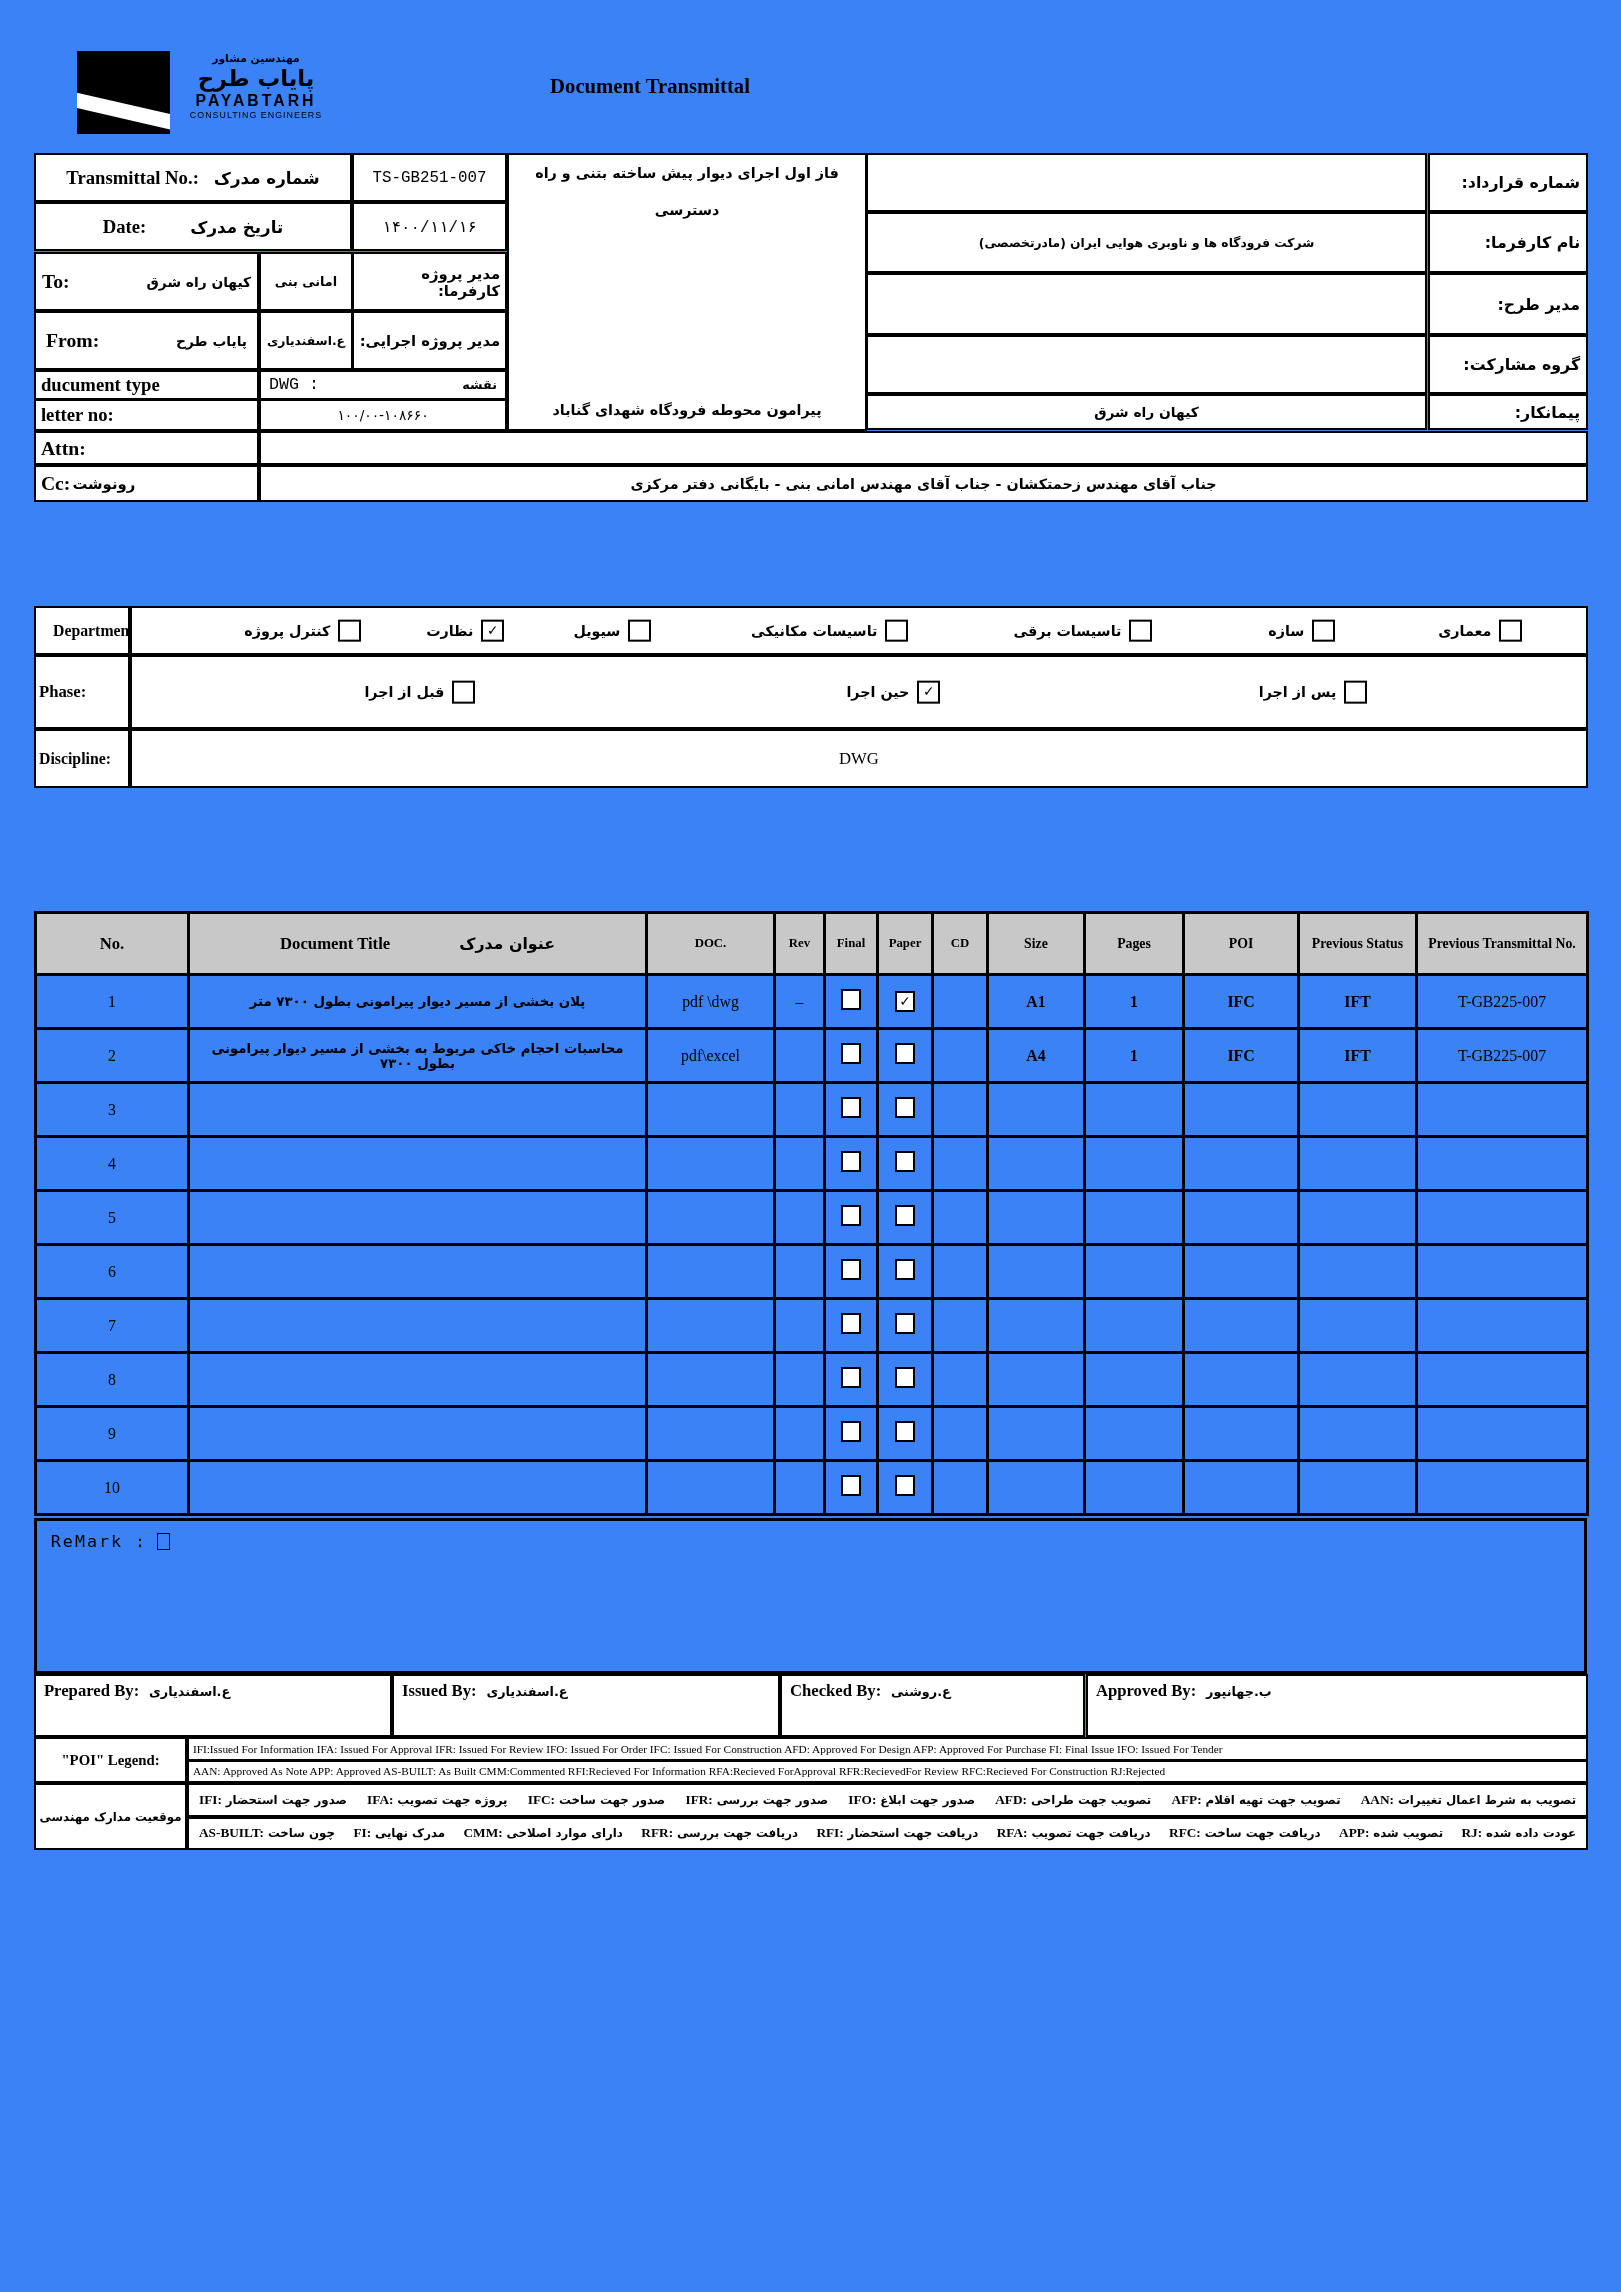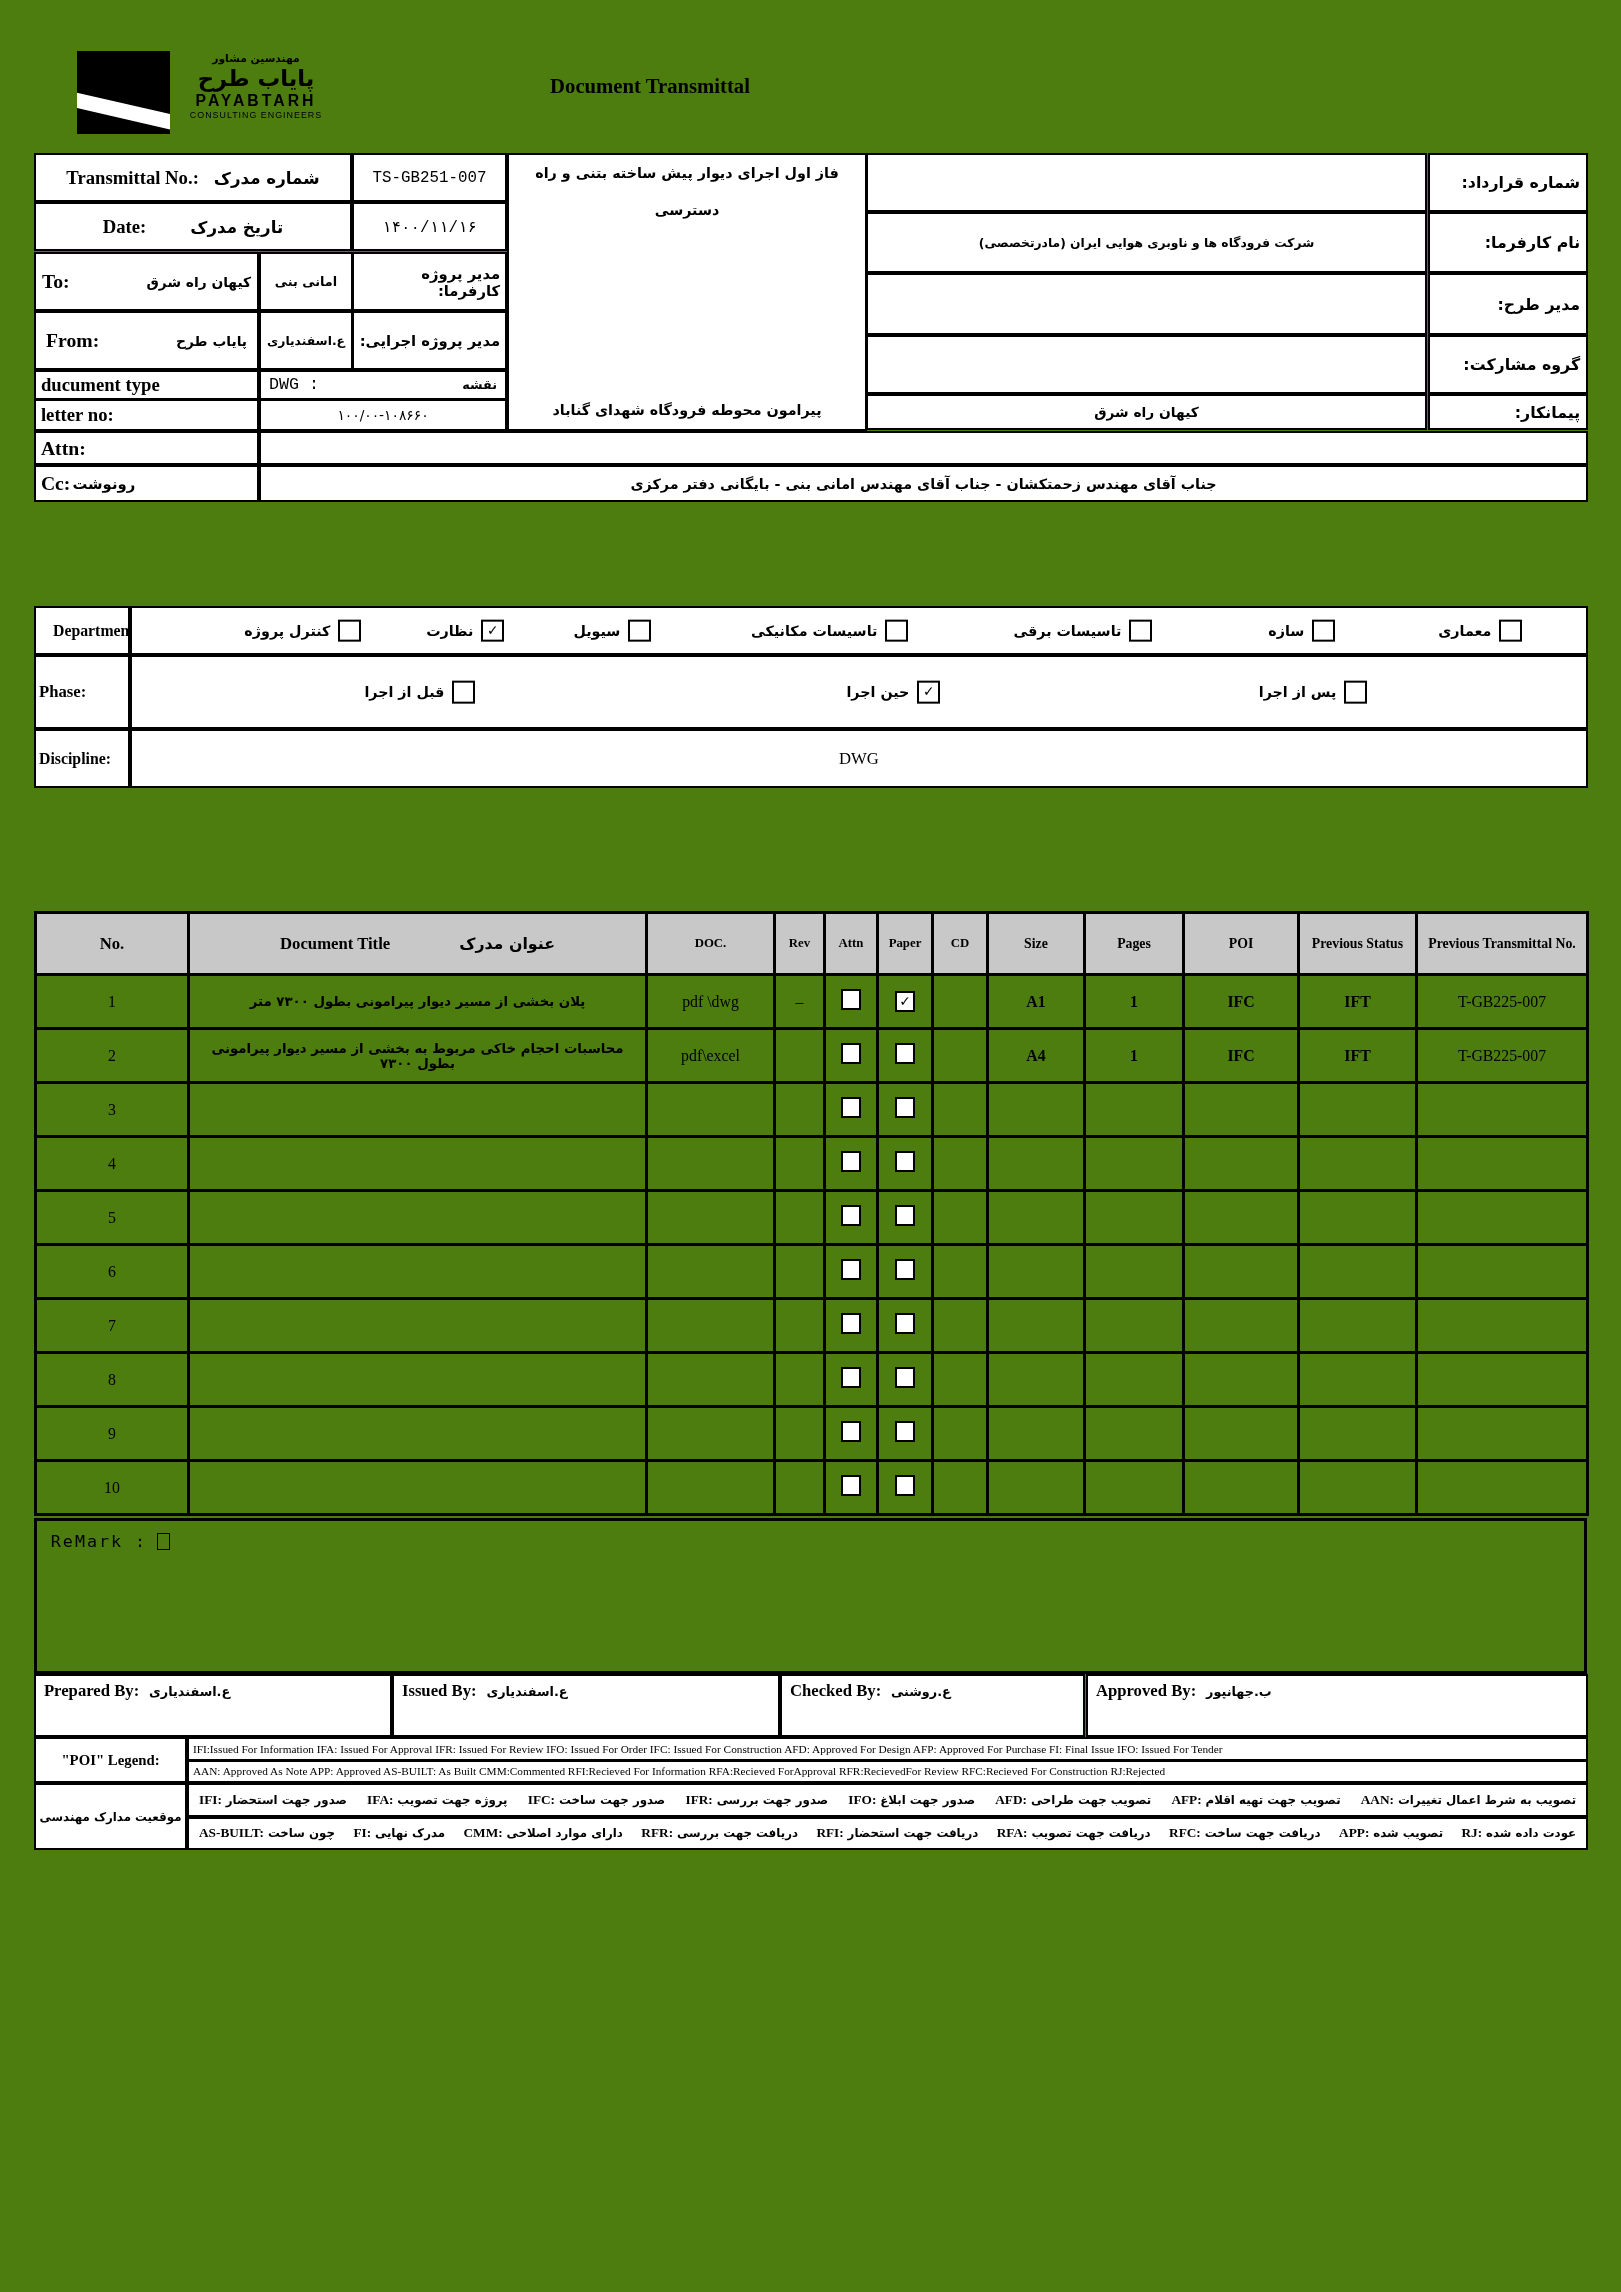--- a/index.html
+++ b/index.html
@@ -1,16 +1,16 @@
 <!DOCTYPE html>
 <html lang="en"><head>
 <meta charset="utf-8">
 <style>
   html,body{margin:0;padding:0;background:#fff;}
-  .page{position:relative;width:1621px;height:2292px;background:#4d7c0f;color:#000;
+  .page{position:relative;width:1621px;height:2292px;background:#3b82f6;color:#000;
         font-family:"Liberation Serif",serif;overflow:hidden;}
   .abs{position:absolute;box-sizing:border-box;}
   .cell{position:absolute;box-sizing:border-box;border:2px solid #000;display:flex;
         align-items:center;overflow:hidden;background:#fff;}
   .fa{font-family:"DejaVu Sans",sans-serif;}
   .ctr{justify-content:center;text-align:center;}
   .rtl{direction:rtl;}
   
   .logo-box{left:77px;top:51px;width:93px;height:83px;background:#000;overflow:hidden;}
   .logo-swoosh{position:absolute;left:-11.8px;top:55px;width:138px;height:14.8px;background:#fff;
@@ -224,21 +224,21 @@
         <tr>
           <th style="font-size:16.7px;">No.</th>
           <th>
             <div class="th-title">
               <span style="font-size:16.7px;">Document Title</span>
               <span class="fa" style="font-size:15.8px;">عنوان مدرک</span>
             </div>
           </th>
           <th style="font-size:12.8px;">DOC.</th>
           <th style="font-size:12.8px;">Rev</th>
-          <th style="font-size:12.8px;">Attn</th>
+          <th style="font-size:12.8px;">Final</th>
           <th style="font-size:12.8px;">Paper</th>
           <th style="font-size:12.8px;">CD</th>
           <th style="font-size:13.8px;">Size</th>
           <th style="font-size:13.8px;">Pages</th>
           <th style="font-size:13.8px;">POI</th>
           <th class="two-line">Previous Status</th>
           <th class="two-line">Previous Transmittal No.</th>
         </tr>
       </thead>
       <tbody id="doc-rows">

